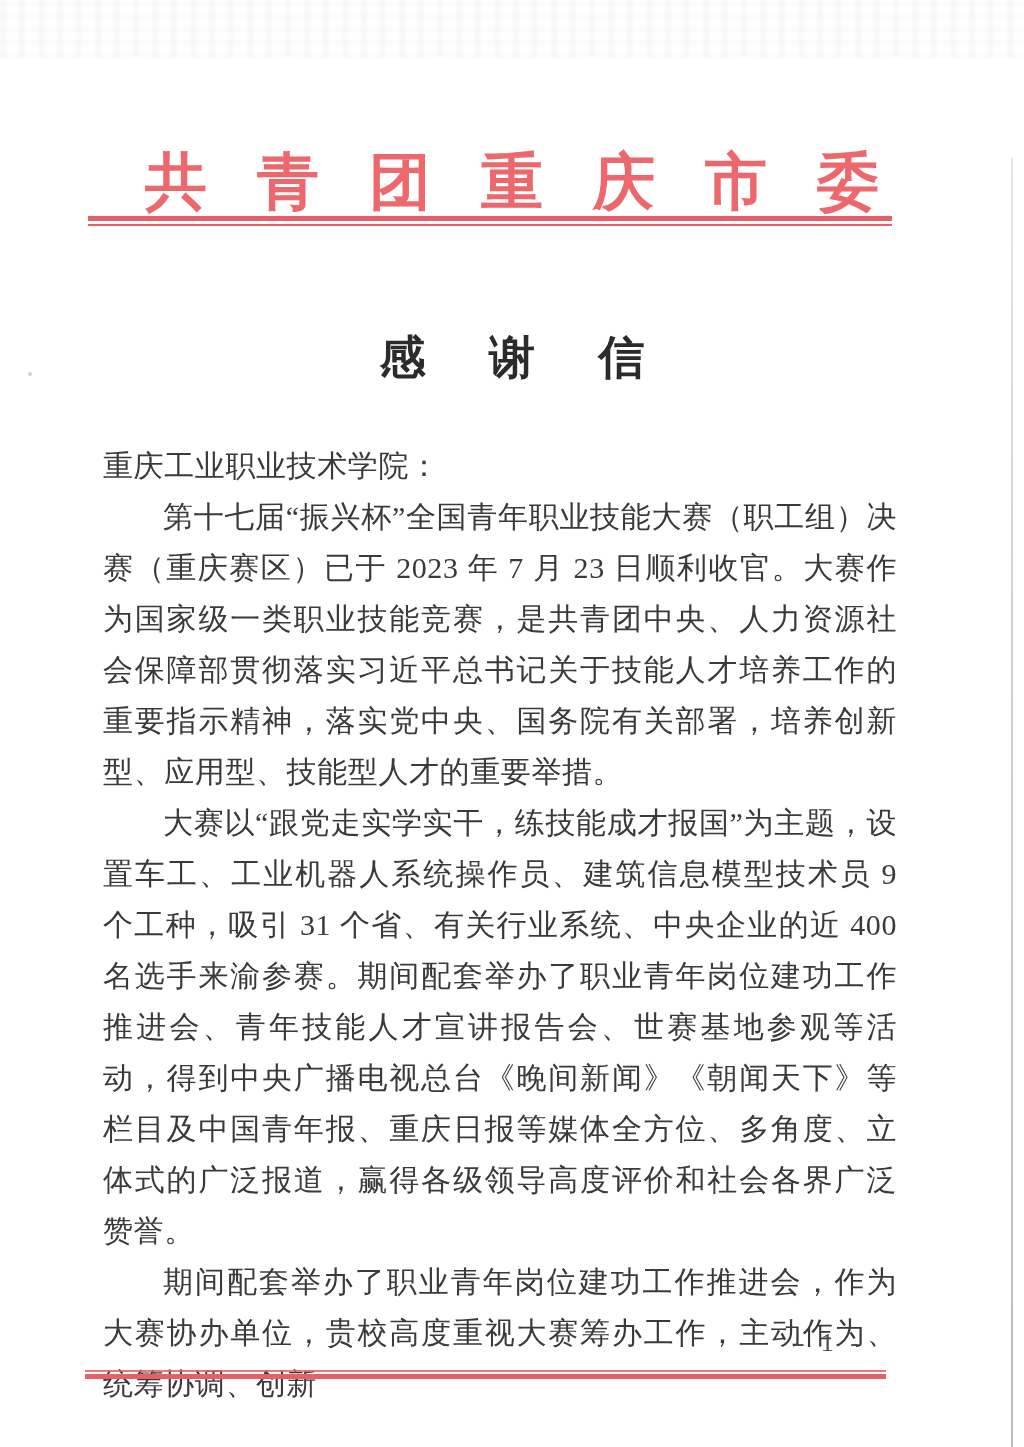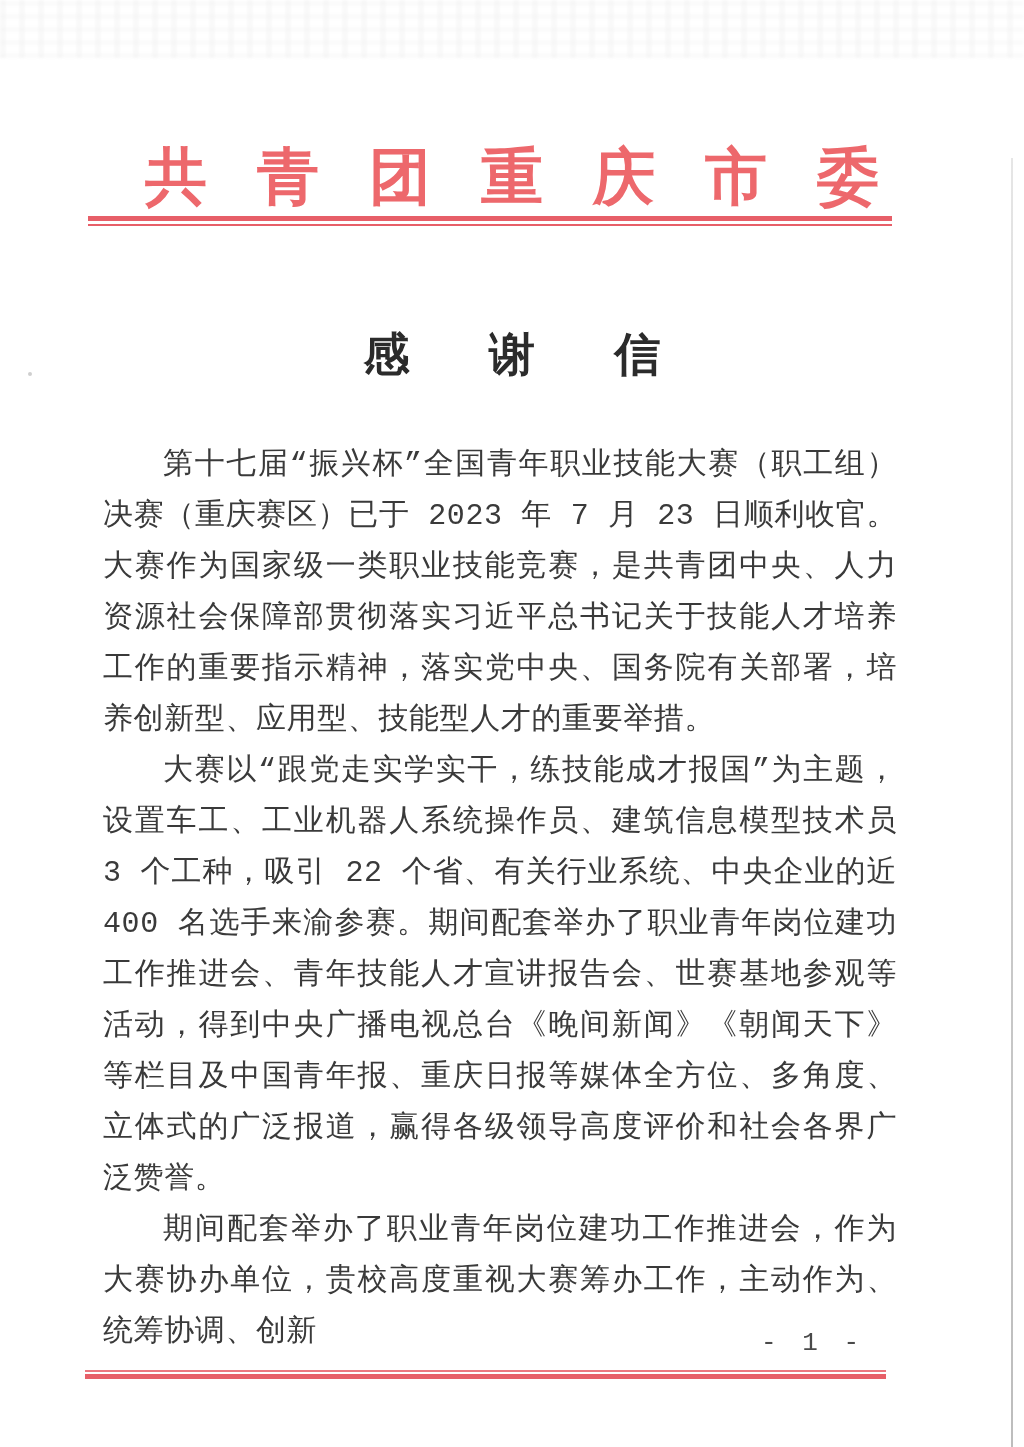--- a/index.html
+++ b/index.html
@@ -3,21 +3,21 @@
 <meta charset="utf-8">
 <style>
   :root{
     --letterhead-red:#ed686c;
     --rule-red:#e75f68;
     --body-text:#3a3a3a;
     --title-text:#2b2b2b;
     --page-bg:#ffffff;
     --scan-edge-gray:#bdbdbd;
   }
-  *{margin:0;padding:0;box-sizing:border-box;font-family:Liberation Mono, monospace;}
+  *{margin:0;padding:0;box-sizing:border-box;}
   html,body{background:#fff;}
   body{
     font-family:"Liberation Serif","DejaVu Serif",serif;
     width:1024px;height:1447px;position:relative;overflow:hidden;
   }
   .page{
     position:absolute;inset:0;background:var(--page-bg);
   }
   
   .top-noise{
@@ -86,22 +86,23 @@
     <div class="thick"></div>
     <div class="gap"></div>
     <div class="thin"></div>
   </div>
 
   <div class="doc-title">
     <span class="doc-title-inner">感 谢 信</span>
   </div>
 
   <div class="body-text">
+    <p class="salutation">重庆工业职业技术学院：</p>
     <p class="para">第十七届“振兴杯”全国青年职业技能大赛（职工组）决赛（重庆赛区）已于 2023 年 7 月 23 日顺利收官。大赛作为国家级一类职业技能竞赛，是共青团中央、人力资源社会保障部贯彻落实习近平总书记关于技能人才培养工作的重要指示精神，落实党中央、国务院有关部署，培养创新型、应用型、技能型人才的重要举措。</p>
-    <p class="para">大赛以“跟党走实学实干，练技能成才报国”为主题，设置车工、工业机器人系统操作员、建筑信息模型技术员 3 个工种，吸引 22 个省、有关行业系统、中央企业的近 400 名选手来渝参赛。期间配套举办了职业青年岗位建功工作推进会、青年技能人才宣讲报告会、世赛基地参观等活动，得到中央广播电视总台《晚间新闻》《朝闻天下》等栏目及中国青年报、重庆日报等媒体全方位、多角度、立体式的广泛报道，赢得各级领导高度评价和社会各界广泛赞誉。</p>
+    <p class="para">大赛以“跟党走实学实干，练技能成才报国”为主题，设置车工、工业机器人系统操作员、建筑信息模型技术员 9 个工种，吸引 31 个省、有关行业系统、中央企业的近 400 名选手来渝参赛。期间配套举办了职业青年岗位建功工作推进会、青年技能人才宣讲报告会、世赛基地参观等活动，得到中央广播电视总台《晚间新闻》《朝闻天下》等栏目及中国青年报、重庆日报等媒体全方位、多角度、立体式的广泛报道，赢得各级领导高度评价和社会各界广泛赞誉。</p>
     <p class="para">期间配套举办了职业青年岗位建功工作推进会，作为大赛协办单位，贵校高度重视大赛筹办工作，主动作为、统筹协调、创新</p>
   </div>
 
   <div class="page-number">- 1 -</div>
   <div class="footer-rule">
     <div class="thin"></div>
     <div class="gap"></div>
     <div class="thick"></div>
   </div>
 

